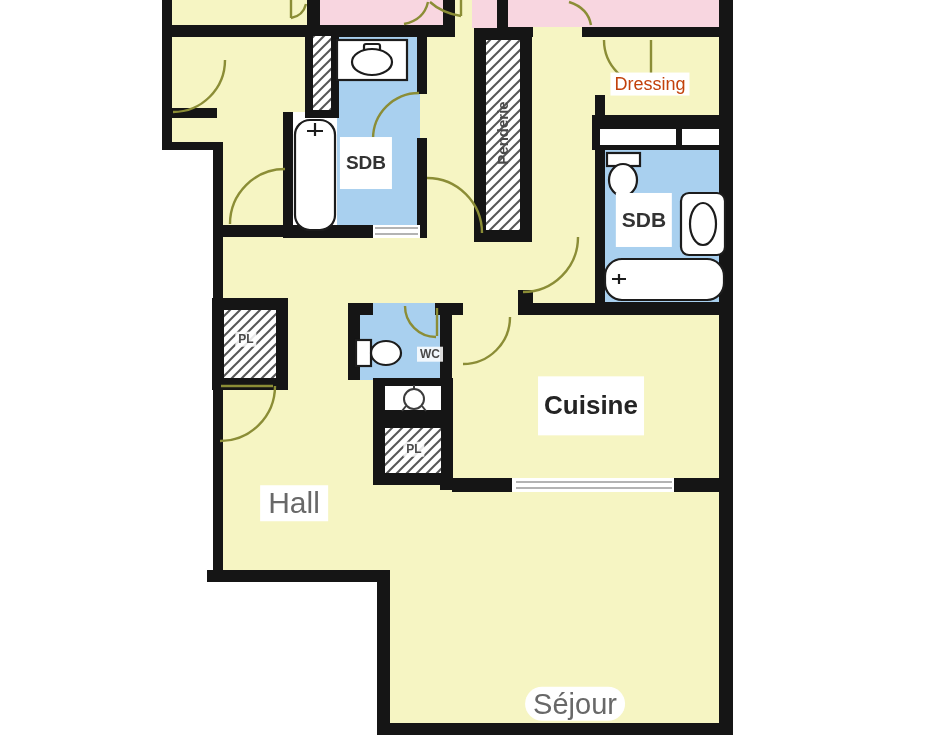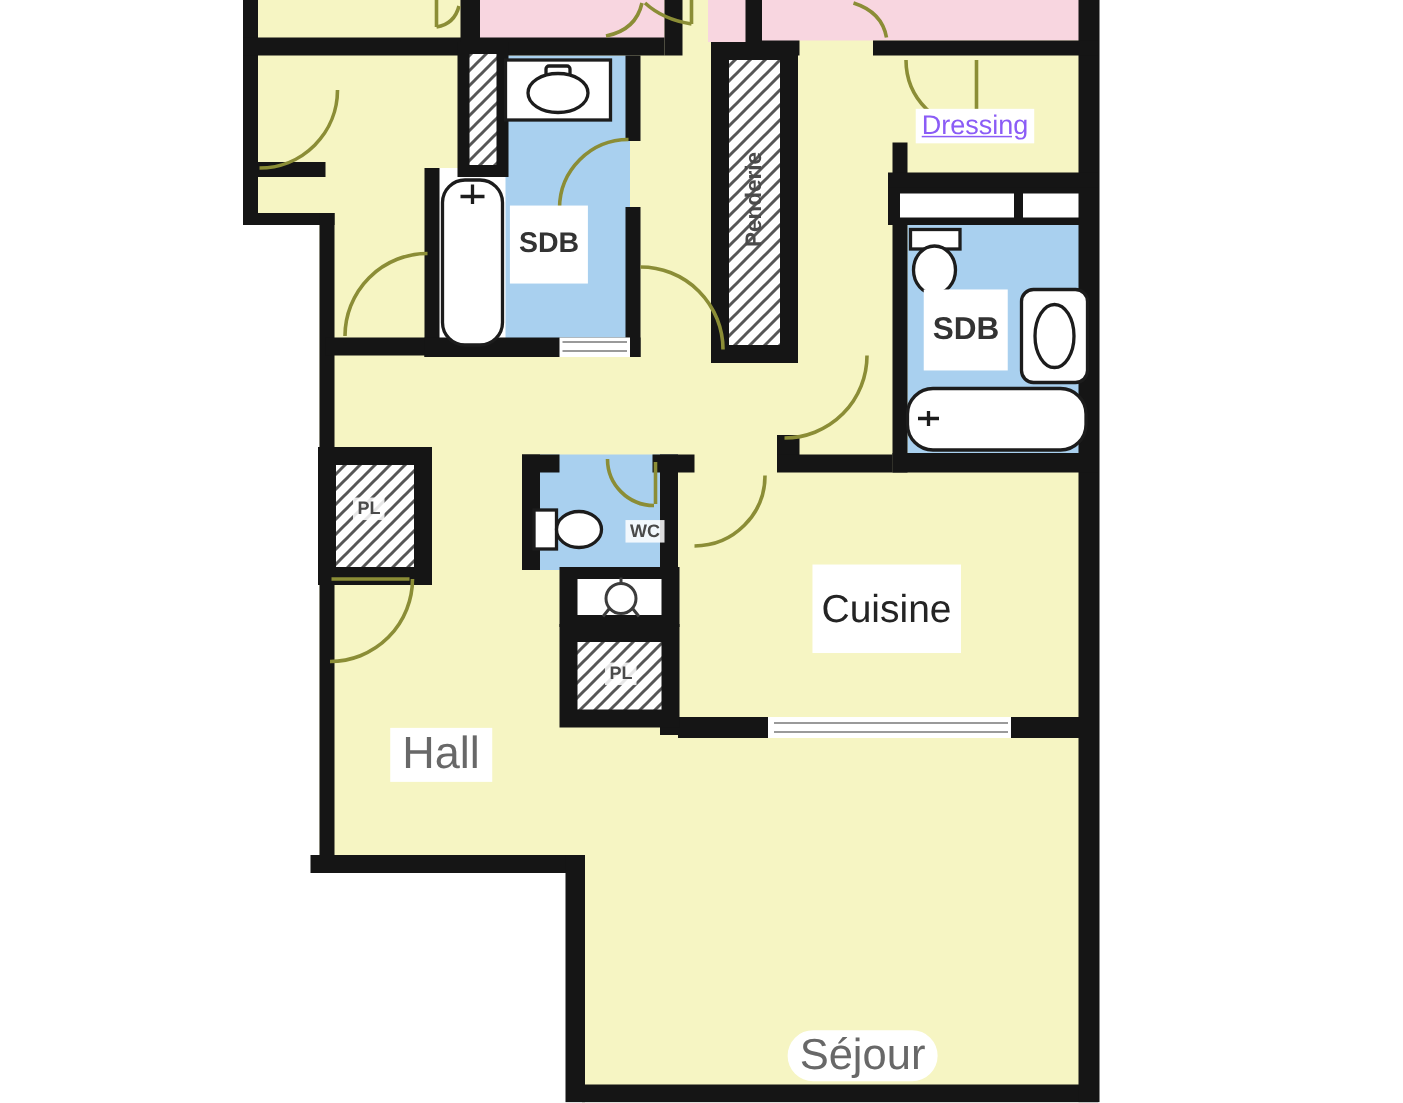--- a/index.html
+++ b/index.html
@@ -4,21 +4,21 @@
 <style>
   html,body{margin:0;padding:0;background:#ffffff;}
   #stage{position:relative;width:935px;height:735px;background:#ffffff;overflow:hidden;
          font-family:"Liberation Sans", sans-serif;}
   #plan-svg{position:absolute;left:0;top:0;}
   .lbl{position:absolute;transform:translate(-50%,-50%);white-space:nowrap;
        background:#ffffff;line-height:1.05;padding:16px 6px;color:#3a3a3a;}
   .lbl.big{color:#686868;font-size:30px;padding:2px 8px;}
   .lbl.sejour{font-size:29px;}
   .lbl.cuisine{color:#242424;font-size:26px;}
-  .lbl.dressing{color:#8b5cf6;font-size:18px;padding:2px 4px;text-decoration:underline;}
+  .lbl.dressing{color:#c2410c;font-size:18px;padding:2px 4px;}
   .lbl.sdb{color:#333333;font-size:19px;font-weight:700;}
   .lbl.sdb2{font-size:21px;}
   .lbl.small{color:#4a4a4a;font-size:12px;font-weight:700;background:rgba(255,255,255,.85);padding:1px 3px;}
   .lbl.penderie{transform:translate(-50%,-50%) rotate(-90deg);color:#4a4a4a;
        font-size:15px;font-weight:700;background:rgba(255,255,255,.0);padding:0;}
 </style>
 </head>
 <body>
 
 <div id="stage">
@@ -162,21 +162,21 @@
     <path d="M291,18 Q303,16 306,4"></path>
     <path d="M461,0 L461,16"></path>
     <path d="M461,16 Q442,13 430,2"></path>
     <path d="M569,2 Q588,8 591,25"></path>
     <path d="M404,24 Q424,20 428,2"></path>
   </g>
 </svg>
 
 <div class="lbl big" style="left:294px;top:503px;">Hall</div>
 <div class="lbl big sejour" style="left:575px;top:704px;border-radius:17px;">Séjour</div>
-<div class="lbl cuisine" style="left:591px;top:406px;">Cuisine</div>
+<div class="lbl cuisine" style="left:591px;top:406px;font-weight:bold;">Cuisine</div>
 <div class="lbl dressing" style="left:650px;top:84px;">Dressing</div>
 <div class="lbl sdb" style="left:366px;top:163px;">SDB</div>
 <div class="lbl sdb sdb2" style="left:644px;top:220px;">SDB</div>
 <div class="lbl small" style="left:430px;top:354px;">WC</div>
 <div class="lbl small" style="left:246px;top:339px;">PL</div>
 <div class="lbl small" style="left:414px;top:449px;">PL</div>
 <div class="lbl penderie" style="left:503px;top:133px;">Penderie</div>
 </div>
 
 </body></html>

